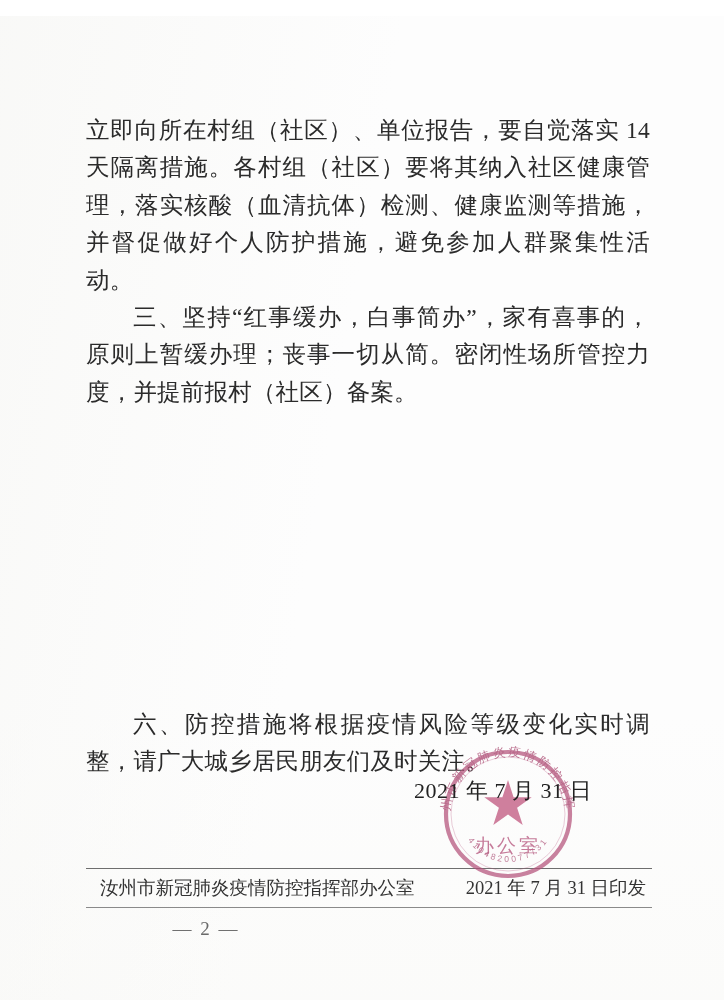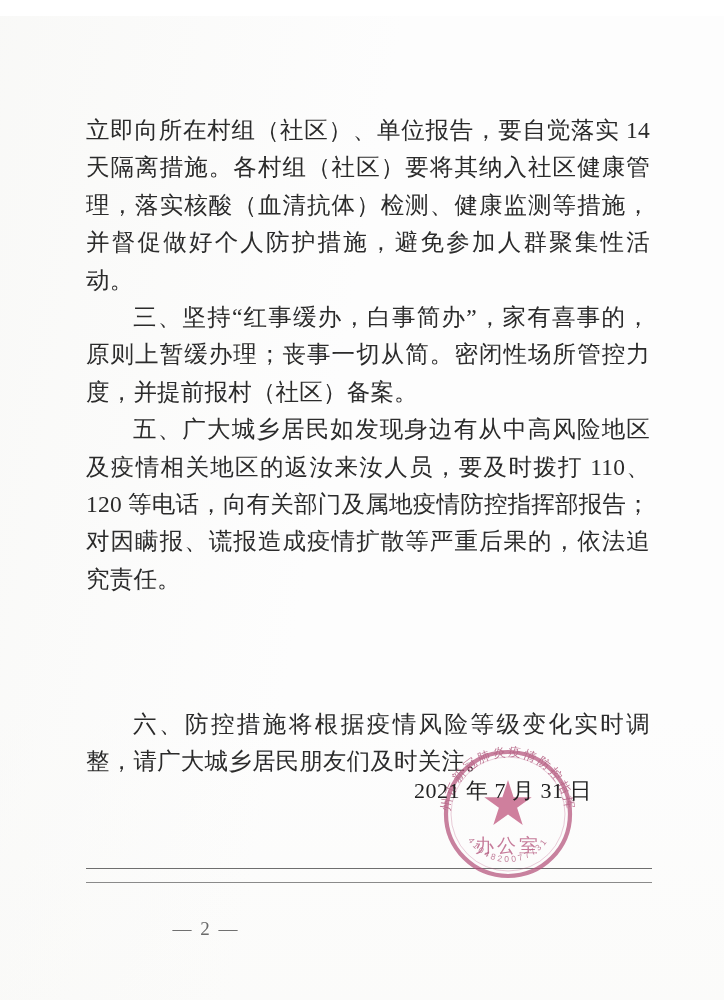--- a/index.html
+++ b/index.html
@@ -156,21 +156,20 @@
   }
 </style>
 </head>
 <body>
 
 <div class="page">
 
   <div class="body-text">
     <p class="para">立即向所在村组（社区）、单位报告，要自觉落实 14 天隔离措施。各村组（社区）要将其纳入社区健康管理，落实核酸（血清抗体）检测、健康监测等措施，并督促做好个人防护措施，避免参加人群聚集性活动。</p>
     <p class="para indent">三、坚持“红事缓办，白事简办”，家有喜事的，原则上暂缓办理；丧事一切从简。密闭性场所管控力度，并提前报村（社区）备案。</p>
-    <p class="para indent">五、广大城乡居民如发现身边有从中高风险地区及疫情相关地区的返汝来汝人员，要及时拨打 110、120 等电话，向有关部门及属地疫情防控指挥部报告；对因瞒报、谎报造成疫情扩散等严重后果的，依法追究责任。</p>
   </div>
 
 
   <div class="para-six">
     <p class="para indent">六、防控措施将根据疫情风险等级变化实时调整，请广大城乡居民朋友们及时关注。</p>
   </div>
 
   <div class="signature-area">
 
     <div class="seal">
@@ -191,19 +190,21 @@
         </text>
       </svg>
     </div>
 
     <div class="date-line">2021 年 7 月 31 日</div>
   </div>
 
   <div class="footer">
     <div class="footer-rule"></div>
     <div class="footer-row">
+      <div class="footer-org">汝州市新冠肺炎疫情防控指挥部办公室</div>
+      <div class="footer-date">2021 年 7 月 31 日印发</div>
     </div>
     <div class="footer-rule thin"></div>
   </div>
 
   <div class="page-number">— 2 —</div>
 
 </div>
 
 </body></html>

